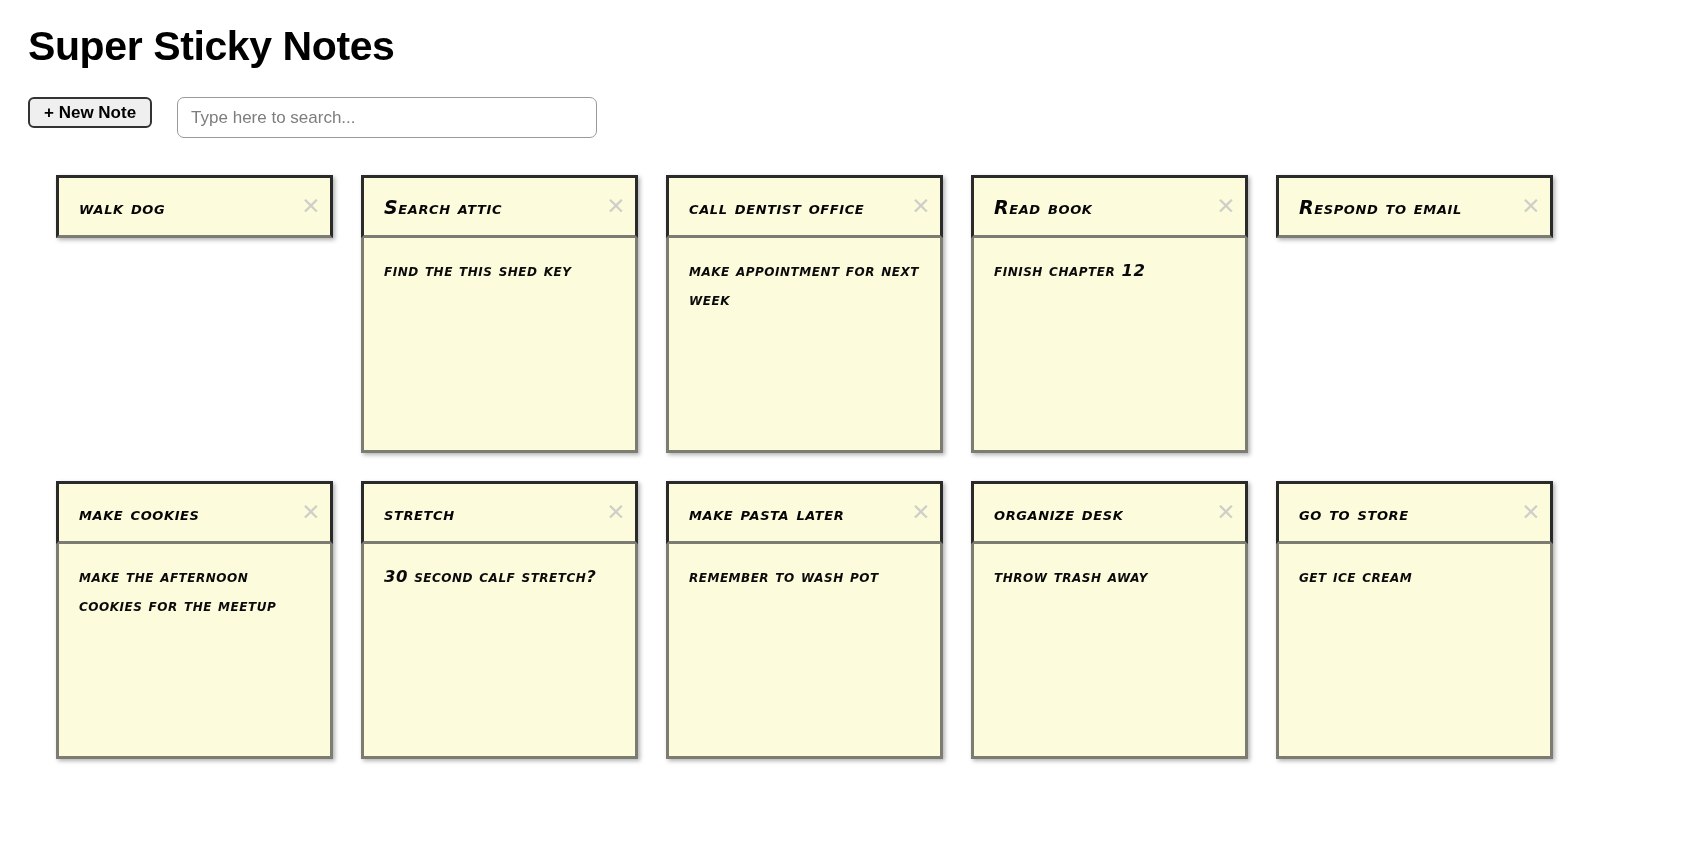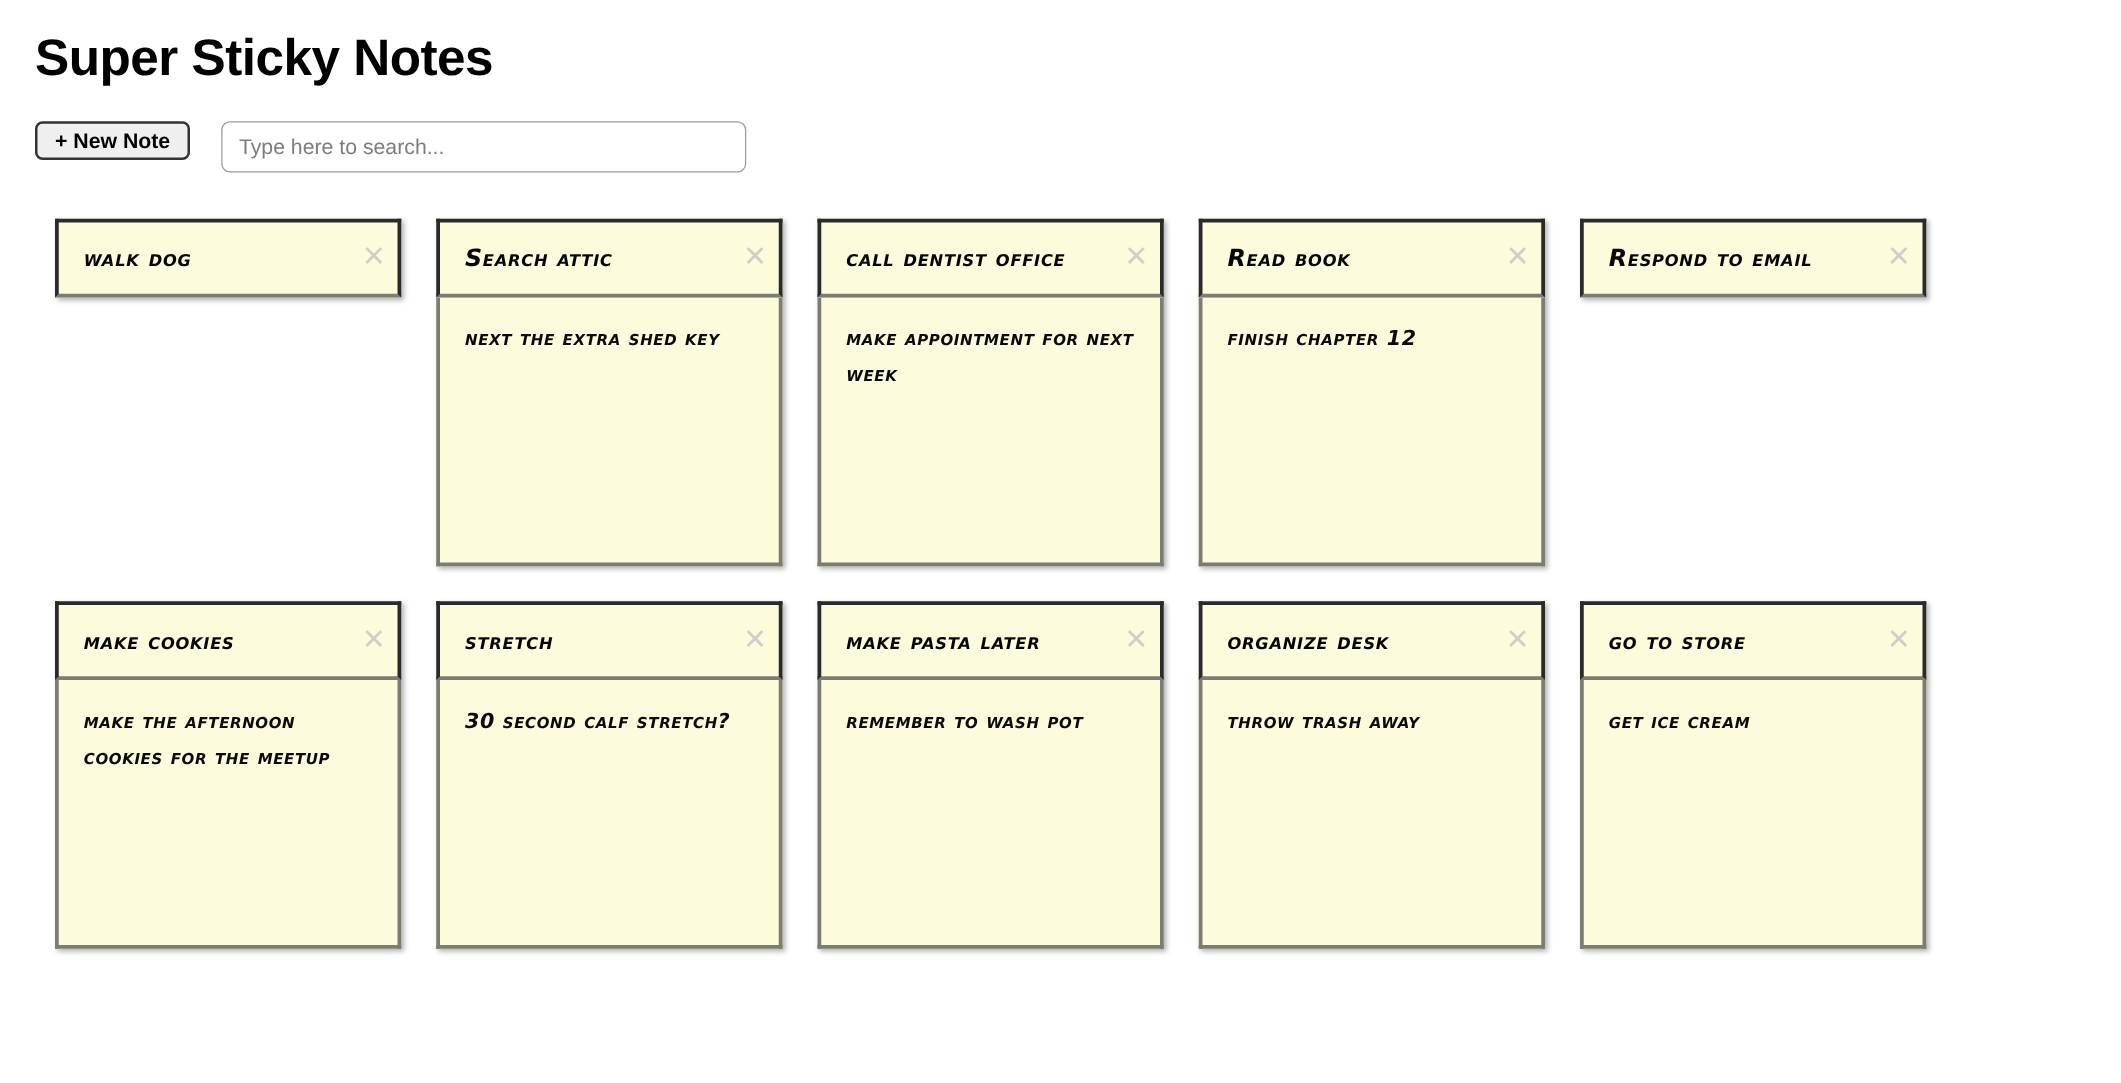--- a/index.html
+++ b/index.html
@@ -73,21 +73,21 @@
     outline: none;
   }
   .search-input::placeholder {
     color: #7d7d7d;
     opacity: 1;
   }
 
   
   .notes-grid {
     position: absolute;
-    left: 16px;
+    left: 28px;
     top: 175px;
     width: 1640px;
     display: grid;
     grid-template-columns: repeat(5, 277px);
     column-gap: 28px;
     row-gap: 28px;
     padding-left: 28px;
   }
 
   .note {
@@ -177,21 +177,21 @@
         <span class="note-title">walk dog</span>
         <span class="note-close">✕</span>
       </div>
     </div>
     <div class="note">
       <div class="note-header">
         <span class="note-title">Search attic</span>
         <span class="note-close">✕</span>
       </div>
       <div class="note-body">
-        <div class="note-body-text">next the extra shed key</div>
+        <div class="note-body-text">find the this shed key</div>
       </div>
     </div>
     <div class="note">
       <div class="note-header">
         <span class="note-title">call dentist office</span>
         <span class="note-close">✕</span>
       </div>
       <div class="note-body">
         <div class="note-body-text">make appointment for next week</div>
       </div>

